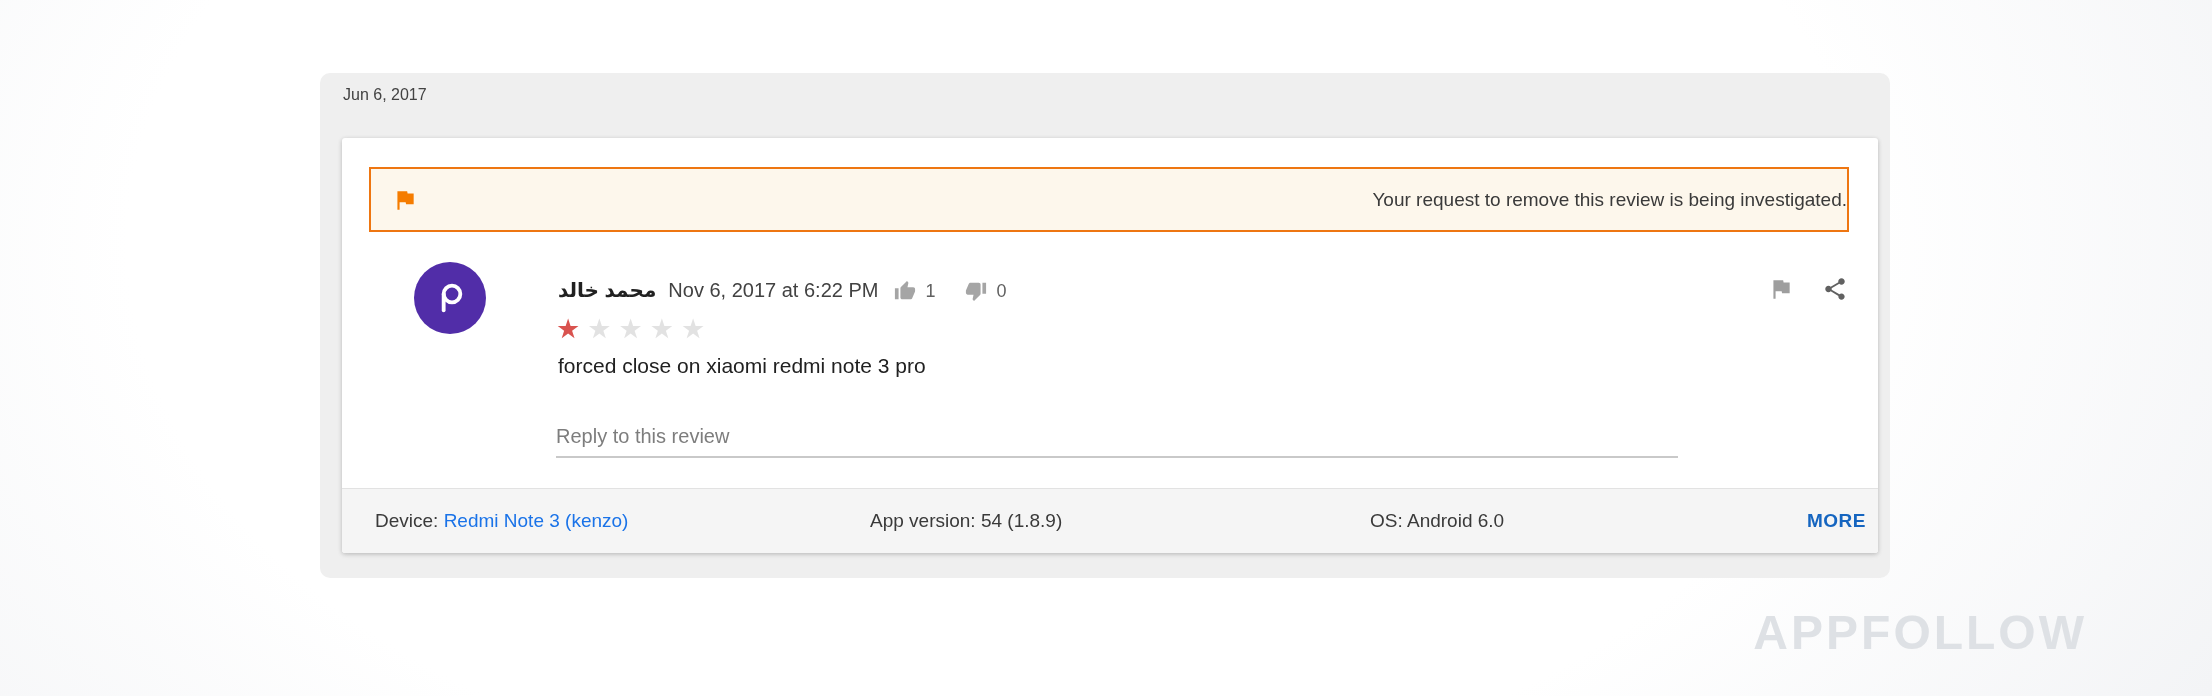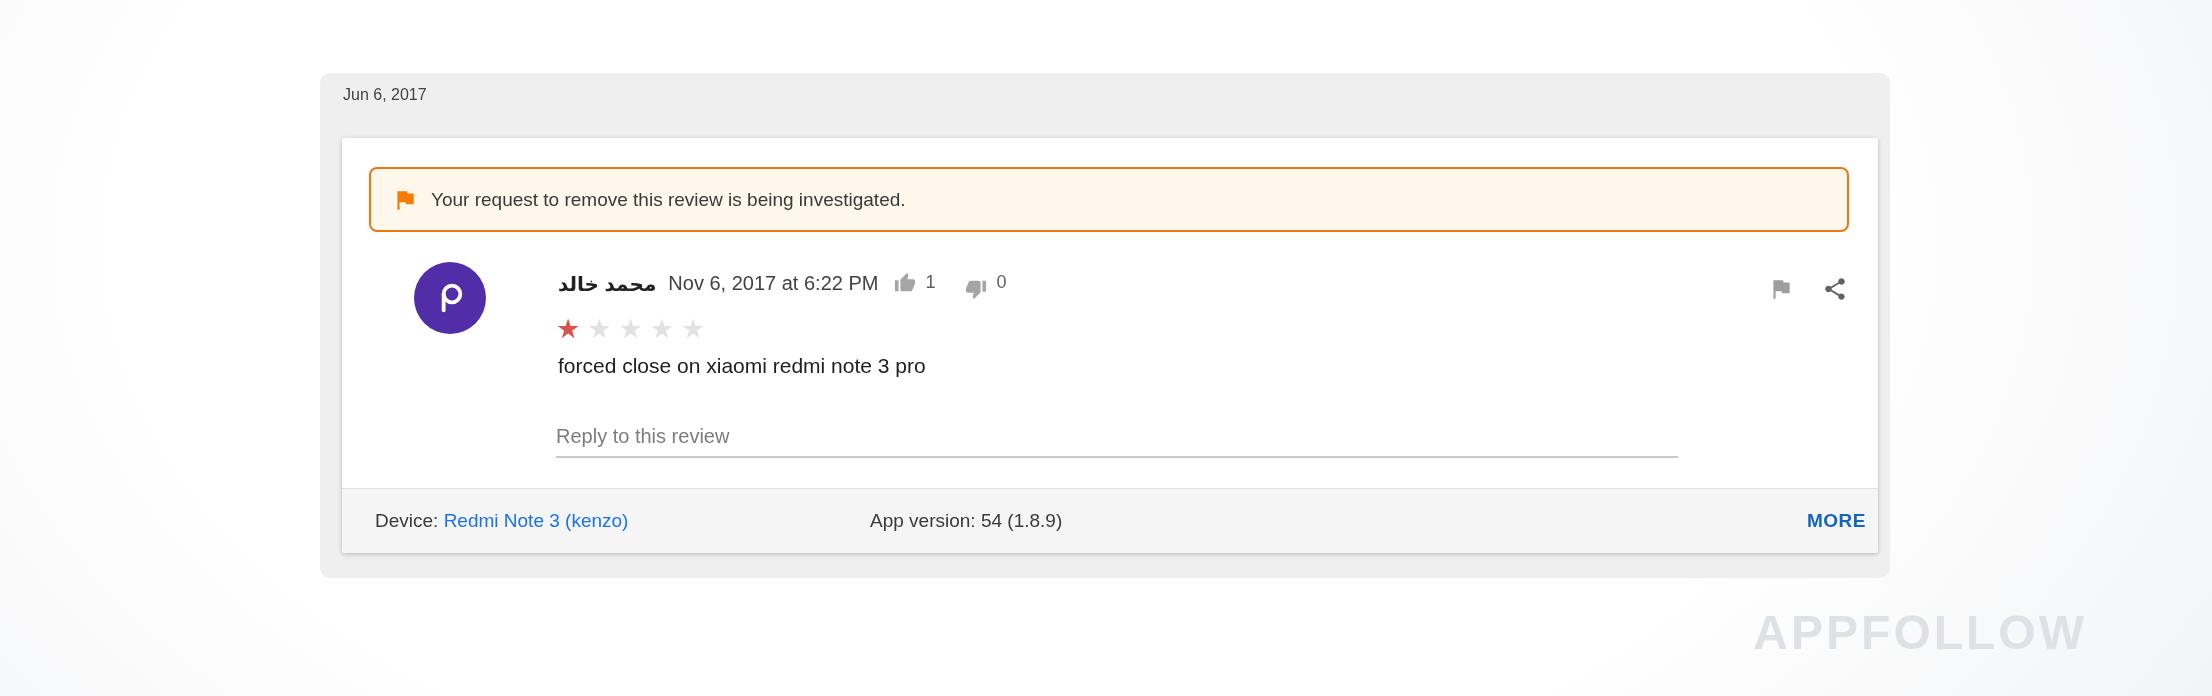--- a/index.html
+++ b/index.html
@@ -16,32 +16,32 @@
     position:absolute;left:23px;top:8px;
     font-size:16px;color:#424242;line-height:28px;
   }
   .card{
     position:absolute;left:22px;top:65px;width:1536px;height:415px;
     background:#ffffff;border-radius:3px;
     box-shadow:0 1px 4px rgba(0,0,0,0.18), 0 2px 6px rgba(0,0,0,0.06);
   }
   .alert{
     position:absolute;left:27px;top:29px;width:1476px;height:61px;
-    background:#fdf7ec;border:2px solid #ee7611;border-radius:8px;
-    display:flex;align-items:center;
+    background:#fdf7ec;border:2px solid #ee7611;border-radius:0;
+    display:flex;align-items:center;justify-content:space-between;
   }
   .alert .flag-wrap{margin-left:21px;width:26px;height:26px;flex:0 0 auto;display:flex;}
   .alert-text{margin-left:13px;font-size:19px;color:#3a3a3a;}
   .avatar{
     position:absolute;left:72px;top:124px;width:72px;height:72px;border-radius:50%;
     background:#512da8;display:flex;align-items:center;justify-content:center;
   }
   .review-header{
     position:absolute;left:216px;top:134px;height:30px;
-    display:flex;align-items:flex-start;white-space:nowrap;
+    display:flex;align-items:flex-end;white-space:nowrap;
   }
   .author{font-size:20px;font-weight:bold;color:#212121;}
   .review-date{font-size:20px;color:#424242;margin-left:12px;}
   .thumb{width:22px;height:22px;display:inline-flex;margin-left:16px;}
   .thumb.down{margin-left:30px;margin-top:6px;}
   .count{font-size:18px;color:#616161;margin-left:9px;}
   .card-actions{
     position:absolute;top:138px;right:30px;display:flex;align-items:center;gap:28px;
   }
   .action-btn{width:26px;height:26px;display:inline-flex;cursor:pointer;background:none;border:none;padding:0;}
@@ -134,19 +134,20 @@
     <div class="review-text">forced close on xiaomi redmi note 3 pro</div>
 
     <input class="reply-input" type="text" placeholder="Reply to this review" style="">
 
     <div class="footer">
       <div class="meta device">
         <span>Device:</span>
         <a class="device-link">Redmi Note 3 (kenzo)</a>
       </div>
       <div class="meta appver">App version: 54 (1.8.9)</div>
+      <div class="meta os">OS: Android 6.0</div>
       <button class="more-btn">MORE</button>
     </div>
 
   </div>
 </div>
 
 <div class="watermark">APPFOLLOW</div>
 
 </body></html>

